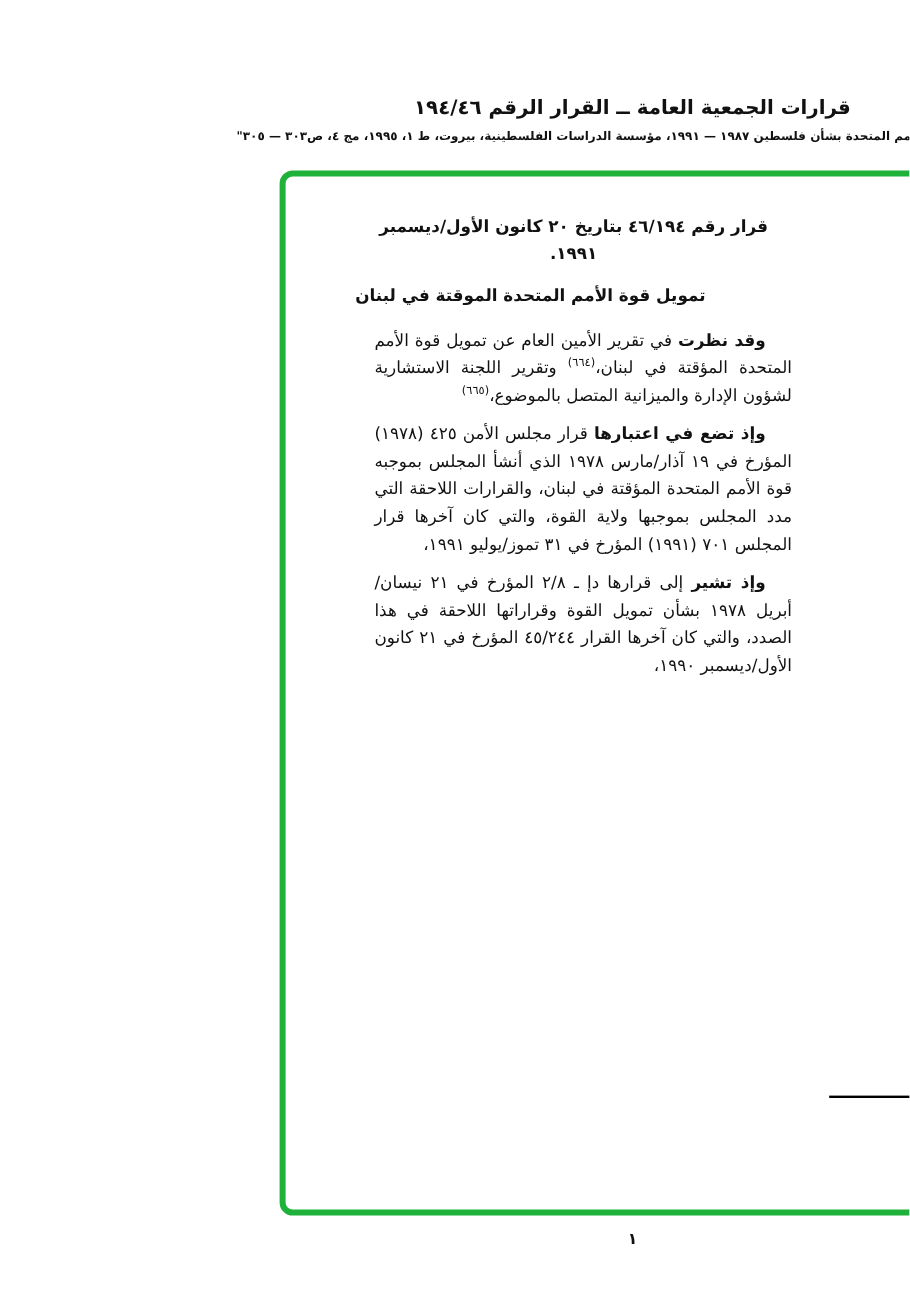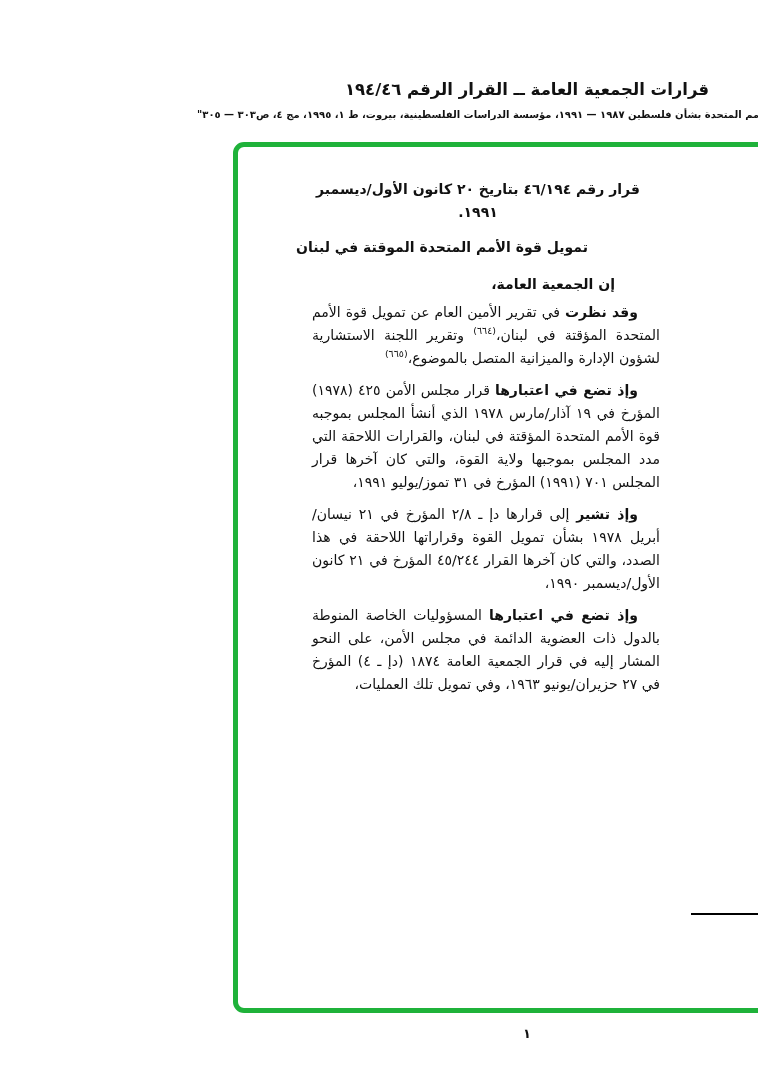--- a/index.html
+++ b/index.html
@@ -53,27 +53,25 @@
 
   <div class="page-title">قرارات الجمعية العامة ــ القرار الرقم ١٩٤/٤٦</div>
 
   <div class="page-source">المصدر: "قرارات الأمم المتحدة بشأن فلسطين ١٩٨٧ — ١٩٩١، مؤسسة الدراسات الفلسطينية، بيروت، ط ١، ١٩٩٥، مج ٤، ص٣٠٣ — ٣٠٥"</div>
 
   <div class="green-box" style="border-color: rgb(31, 178, 58);">
 
     <div class="doc-column">
       <p class="res-number-line">قرار رقم ٤٦/١٩٤ بتاريخ ٢٠ كانون الأول/ديسمبر ١٩٩١.</p>
       <p class="res-subject-line">تمويل قوة الأمم المتحدة الموقتة في لبنان</p>
-      <p class="res-opening-line">إن الجمعية العامة،</p>
 
       <div>
           <p class="para"><b>وقد نظرت</b><span> في تقرير الأمين العام عن تمويل قوة الأمم المتحدة المؤقتة في لبنان،</span><sup>(٦٦٤)</sup><span>  وتقرير اللجنة الاستشارية لشؤون الإدارة والميزانية المتصل بالموضوع،</span><sup>(٦٦٥)</sup></p>
           <p class="para"><b>وإذ تضع في اعتبارها</b><span> قرار مجلس الأمن ٤٢٥ (١٩٧٨) المؤرخ في ١٩ آذار/مارس ١٩٧٨ الذي أنشأ المجلس بموجبه قوة الأمم المتحدة المؤقتة في لبنان، والقرارات اللاحقة التي مدد المجلس بموجبها ولاية القوة، والتي كان آخرها قرار المجلس ٧٠١ (١٩٩١) المؤرخ في ٣١ تموز/يوليو ١٩٩١،</span></p>
           <p class="para"><b>وإذ تشير</b><span> إلى قرارها دإ ـ ٢/٨ المؤرخ في ٢١ نيسان/أبريل ١٩٧٨ بشأن تمويل القوة وقراراتها اللاحقة في هذا الصدد، والتي كان آخرها القرار ٤٥/٢٤٤ المؤرخ في ٢١ كانون الأول/ديسمبر ١٩٩٠،</span></p>
-          <p class="para"><b>وإذ تضع في اعتبارها</b><span> المسؤوليات الخاصة المنوطة بالدول ذات العضوية الدائمة في مجلس الأمن، على النحو المشار إليه في قرار الجمعية العامة ١٨٧٤ (دإ ـ ٤) المؤرخ في ٢٧ حزيران/يونيو ١٩٦٣، وفي تمويل تلك العمليات،</span></p>
         </div>
     </div>
 
     <div class="footnote-block">
       <div class="footnote-rule"></div>
     </div>
 
     <div class="end-dash"></div>
   </div>
 

